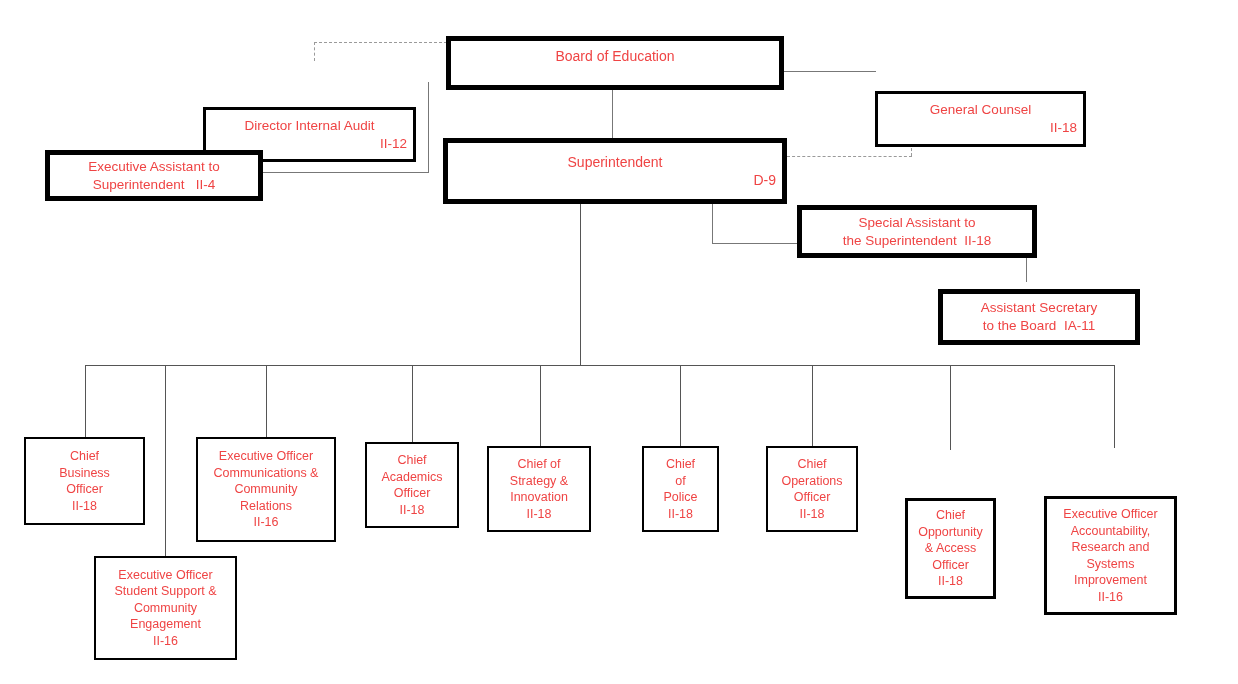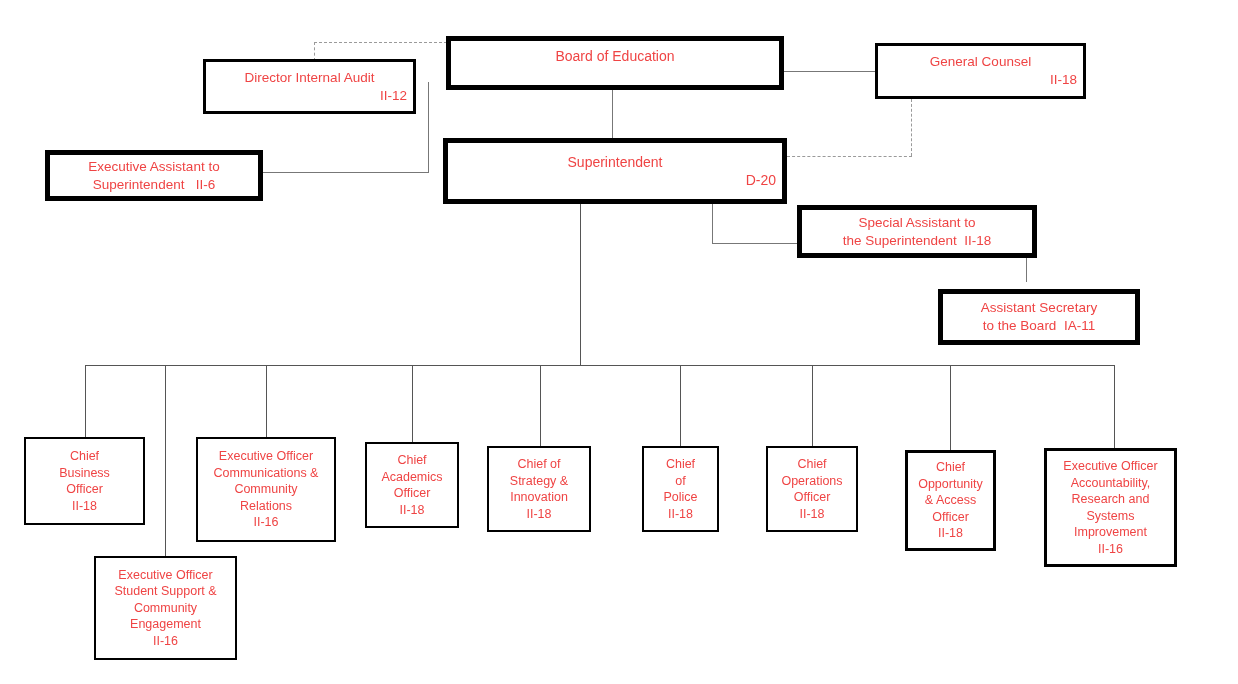--- a/index.html
+++ b/index.html
@@ -25,20 +25,21 @@
     display: flex;
     flex-direction: column;
     justify-content: center;
     z-index: 3;
   }
   .node.thick {
     border-width: 5px;
   }
   .node.medium {
     border-width: 3px;
+    margin-top: 48px;
   }
   .node .line {
     display: block;
     line-height: 1.30;
     font-size: 13.5px;
     white-space: pre;
   }
   .node.center .line { text-align: center; }
   .node.split .title { text-align: center; }
   .node.split .grade { text-align: right; padding-right: 6px; }
@@ -115,26 +116,26 @@
     <span class="line grade">II-12</span>
   </div>
 
   <div class="node medium split" style="left:875px; top:43px; width:211px; height:56px;">
     <span class="line title">General Counsel</span>
     <span class="line grade">II-18</span>
   </div>
 
   <div class="node thick split topbig" style="left:443px; top:138px; width:344px; height:66px;">
     <span class="line title">Superintendent</span>
-    <span class="line grade">D-20</span>
+    <span class="line grade">D-9</span>
   </div>
 
   <div class="node thick center" style="left:45px; top:150px; width:218px; height:51px;">
     <span class="line">Executive Assistant to
-Superintendent   II-6</span>
+Superintendent   II-4</span>
   </div>
 
   <div class="node thick center" style="left:797px; top:205px; width:240px; height:53px;">
     <span class="line">Special Assistant to
 the Superintendent  II-18</span>
   </div>
 
   <div class="node thick center" style="left:938px; top:281px; width:202px; height:56px;margin-top:8px;">
     <span class="line">Assistant Secretary
 to the Board  IA-11</span>

